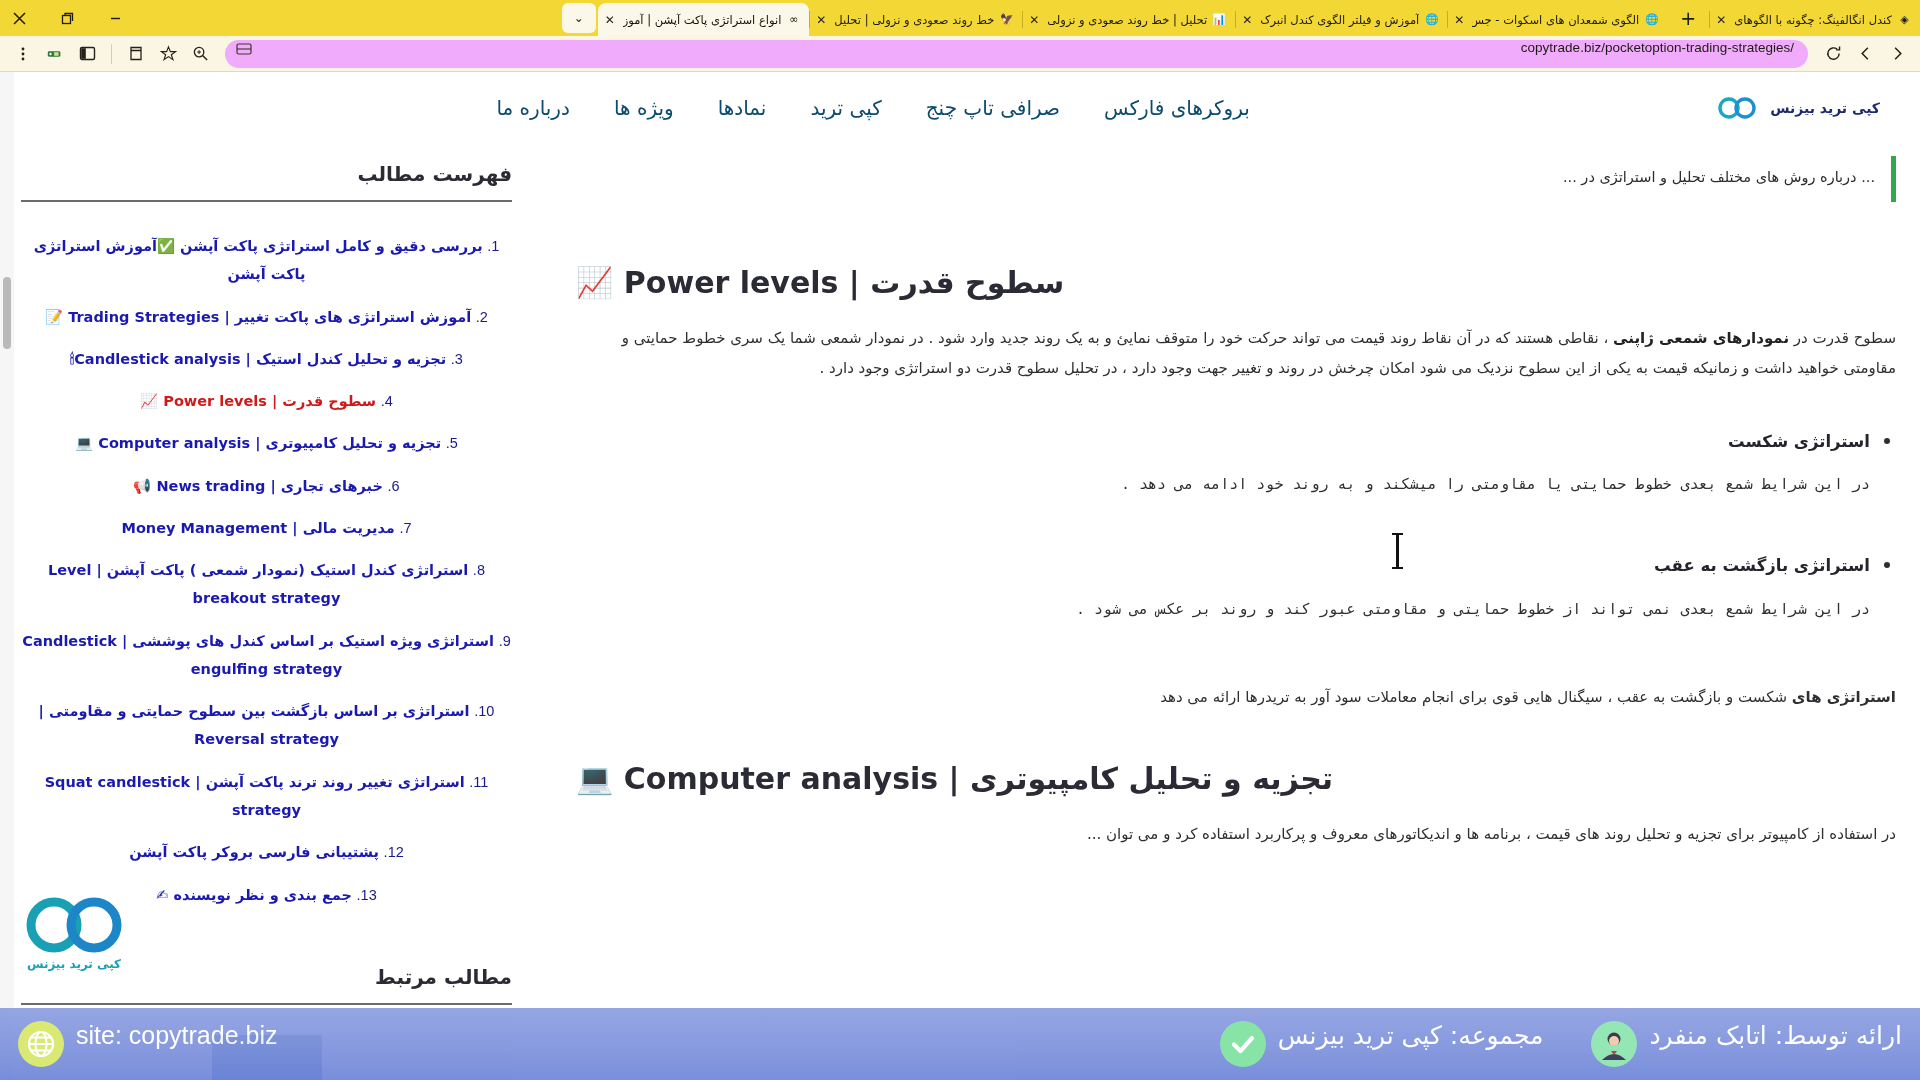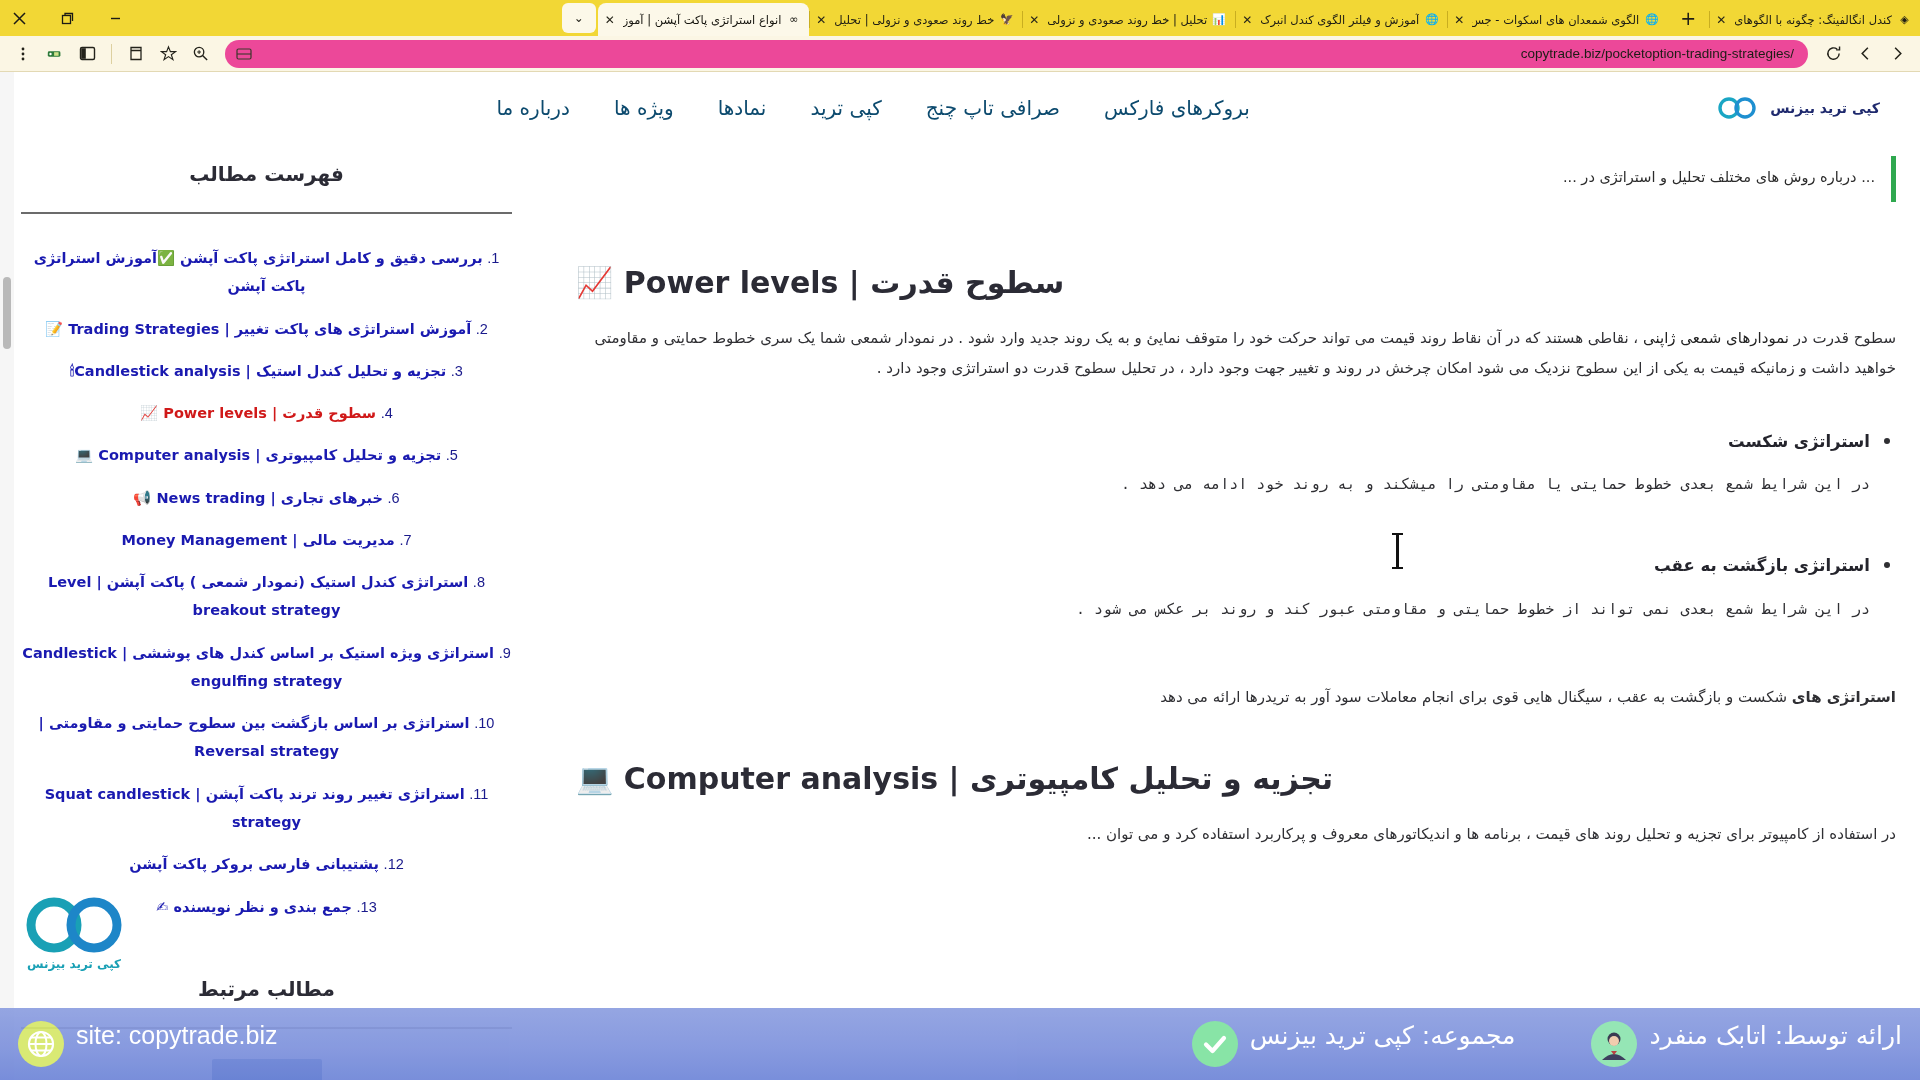--- a/index.html
+++ b/index.html
@@ -67,22 +67,22 @@
     height:36px; background:#fbf6e4; display:flex; align-items:center;
     direction:ltr; padding:0 8px; gap:2px; border-bottom:1px solid #e3d9b4;
   }
   .tbtn{
     width:30px; height:30px; display:flex; align-items:center; justify-content:center;
     color:#23221a; border-radius:5px; flex:0 0 auto;
   }
   .tbtn svg{ display:block; }
   .vdiv{ width:1px; height:20px; background:#ddd0a0; margin:0 7px; flex:0 0 auto; }
   .urlbar{
-    flex:1 1 auto; height:28px; background:#ec4899; border-radius:14px;
-    display:flex; align-items:center; direction:rtl;
+    flex:1 1 auto; height:28px; background:#f0abfc; border-radius:14px;
+    display:flex; direction:rtl;
     padding:0 14px 0 10px; gap:8px; margin:0 8px; min-width:0;
   }
   .urltext{
     flex:1 1 auto; font-size:13.5px; color:#1d1c15; direction:ltr;
     text-align:right; white-space:nowrap; overflow:hidden;
     font-family:"Liberation Sans",sans-serif;
   }
   .urlicon{ width:18px; height:18px; display:flex; align-items:center; justify-content:center; color:#3b382c; flex:0 0 auto;}
 
   
@@ -123,39 +123,39 @@
   }
   h2.section-title{
     font-size:30px; color:#2b2b35; font-weight:bold; text-align:right;
     margin:58px 0 18px 0; line-height:1.5; display:flex; align-items:center;
     justify-content:flex-start; gap:8px; flex-direction:row-reverse;
   }
   .para{
     font-size:15px; color:#2f2f33; line-height:2.0; text-align:right;
     margin:0 0 10px 0;
   }
-  .para b{ font-weight:normal; color:#222; }
+  .para b{ font-weight:bold; color:#222; }
   ul.bullets{ list-style:none; margin:46px 0 0 0; padding:0; }
   ul.bullets > li{ margin:0 0 6px 0; position:relative; padding-right:26px; }
   ul.bullets > li::before{
     content:""; position:absolute; right:6px; top:9px; width:6px; height:6px;
     background:#2f2f33; border-radius:50%;
   }
   .bullet-title{ font-size:16.5px; font-weight:bold; color:#24242c; line-height:1.6; }
   .bullet-body{ font-size:15px; color:#2f2f33; line-height:2.0; margin-top:16px;font-family:Liberation Mono, monospace; }
   .closing{ font-size:15px; color:#2f2f33; line-height:2.0; margin-top:56px; }
 
   
   .sidebar{
     flex:0 0 536px; width:536px; padding:18px 24px 0 20px;
     border-left:1px solid #eceaea;
   }
   .toc-title, .related-title{
-    text-align:center; font-size:20px; font-weight:bold; color:#2b2b35;
-    padding-bottom:26px; border-bottom:2px solid #6b6b6b; margin:0 0 30px 0;
+    font-size:20px; font-weight:bold; color:#2b2b35;
+    padding-bottom:14px; border-bottom:2px solid #6b6b6b; margin:0 0 30px 0;
   }
   ol.toc{ list-style:none; counter-reset:toc; padding:0; margin:0; }
   ol.toc > li{
     counter-increment:toc; font-size:14.5px; line-height:1.95;
     margin-bottom:14px; text-align:center; direction:rtl;
     padding-left:0; position:relative;
   }
   ol.toc > li .num{
     color:#1a1a8c; font-family:"Liberation Sans",sans-serif;
   }
@@ -466,21 +466,21 @@
           <svg width="40" height="40" viewBox="0 0 40 40">
             <circle cx="20" cy="20" r="19" fill="#8de5b0"></circle>
             <circle cx="20" cy="15" r="6.5" fill="#2c2c44"></circle>
             <path d="M8 36 q12 -12 24 0 Z" fill="#2f3152"></path>
             <circle cx="20" cy="17" r="5" fill="#f0c9a8"></circle>
             <path d="M17 27 L20 31 L23 27 Z" fill="#b53434"></path>
           </svg>
         </span>
       </div>
 
-      <div class="ov-seg" style="margin-right:60px;">
+      <div class="ov-seg" style="margin-right:32px;">
         <span class="ov-text">مجموعه: کپی ترید بیزنس</span>
         <span class="badge green">
           <svg width="40" height="40" viewBox="0 0 40 40">
               <circle cx="20" cy="20" r="19" fill="#7fe3a0"></circle>
               <path d="M11 20.5 L17.5 27 L29 14" stroke="#fff" stroke-width="4.2" fill="none" stroke-linecap="round" stroke-linejoin="round"></path>
             </svg>
         </span>
       </div>
 
       <div class="ov-spacer"></div>

